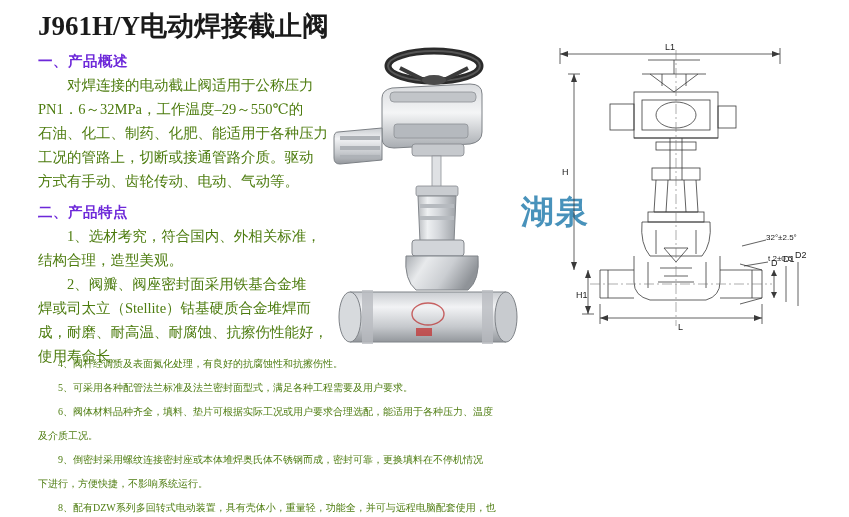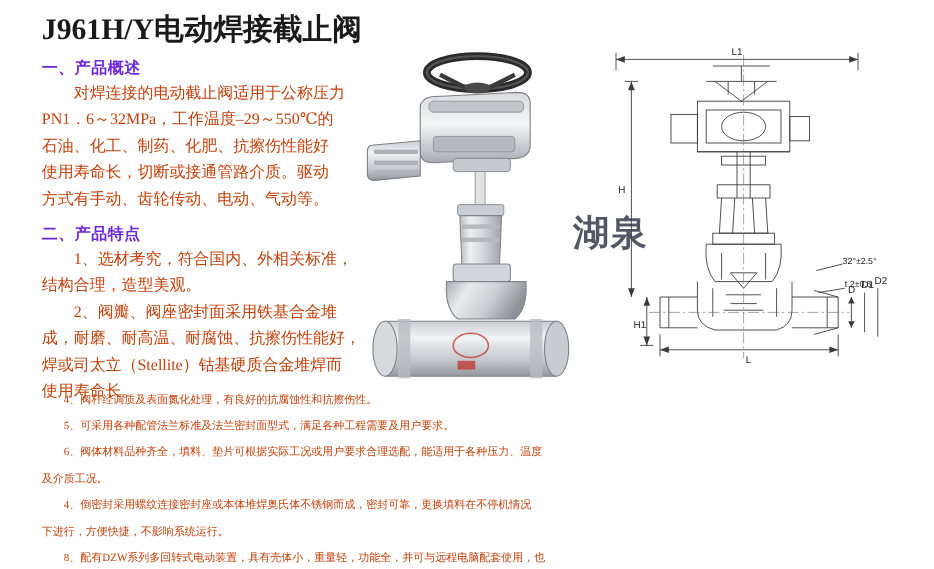--- a/index.html
+++ b/index.html
@@ -35,21 +35,21 @@
   .section-head {
     color: #6d28d9;
     font-weight: bold;
     font-size: 14.5px;
     margin: 0 0 3px 0;
     letter-spacing: 0.5px;
   }
   .para {
     font-size: 14.5px;
     line-height: 23px;
-    color: #c2410c;
+    color: #4d7c0f;
     margin: 0 0 1px 0;
     text-align: justify;
     letter-spacing: 0px;
   }
   .gap { height: 9px; }
 
   
   .wide-col {
     position: absolute;
     left: 38px; top: 352px;
@@ -78,21 +78,21 @@
     position: absolute;
     left: 465px; top: 188px;
     width: 180px; height: 46px;
     pointer-events: none;
   }
   .wm-text {
     position: absolute;
     left: 56px; top: 2px;
     font-size: 33px;
     font-weight: bold;
-    color: #0f172a;
+    color: #0369a1;
     opacity: 0.72;
     font-family: Liberation Serif, serif;
     letter-spacing: 1px;
   }
   .wm-logo {
     position: absolute;
     left: 0px; top: 0px;
     font-size: 33px;
     font-weight: bold;
     color: #d84a5c;
@@ -106,32 +106,32 @@
 
 <div id="page">
 
   <div class="title">J961H/Y电动焊接截止阀</div>
 
   <div class="text-col">
 
     <div class="section-head">一、产品概述</div>
     <p class="para">　　对焊连接的电动截止阀适用于公称压力</p>
     <p class="para">PN1．6～32MPa，工作温度–29～550℃的</p>
-    <p class="para">石油、化工、制药、化肥、抗擦伤性能好</p>
-    <p class="para">使用寿命长，切断或接通管路介质。驱动</p>
+    <p class="para">石油、化工、制药、化肥、能适用于各种压力</p>
+    <p class="para">工况的管路上，切断或接通管路介质。驱动</p>
     <p class="para">方式有手动、齿轮传动、电动、气动等。</p>
 
     <div class="gap"></div>
 
     <div class="section-head">二、产品特点</div>
     <p class="para">　　1、选材考究，符合国内、外相关标准，</p>
     <p class="para">结构合理，造型美观。</p>
     <p class="para">　　2、阀瓣、阀座密封面采用铁基合金堆</p>
+    <p class="para">焊或司太立（Stellite）钴基硬质合金堆焊而</p>
     <p class="para">成，耐磨、耐高温、耐腐蚀、抗擦伤性能好，</p>
-    <p class="para">焊或司太立（Stellite）钴基硬质合金堆焊而</p>
     <p class="para">使用寿命长。</p>
   </div>
 
   <div class="photo">
     <svg width="200" height="320" viewBox="0 0 200 320">
       <defs>
         <linearGradient id="steelV" x1="0" y1="0" x2="1" y2="0">
           <stop offset="0%" stop-color="#b9bcc0"></stop>
           <stop offset="25%" stop-color="#eef0f2"></stop>
           <stop offset="55%" stop-color="#d4d7db"></stop>
@@ -315,19 +315,19 @@
         <text x="238" y="231" font-size="8">t 2±0.5</text>
       </g>
     </svg>
   </div>
 
   <div class="wide-col">
     <p class="para">　　4、阀杆经调质及表面氮化处理，有良好的抗腐蚀性和抗擦伤性。</p>
     <p class="para">　　5、可采用各种配管法兰标准及法兰密封面型式，满足各种工程需要及用户要求。</p>
     <p class="para">　　6、阀体材料品种齐全，填料、垫片可根据实际工况或用户要求合理选配，能适用于各种压力、温度</p>
     <p class="para">及介质工况。</p>
-    <p class="para">　　4、倒密封采用螺纹连接密封座或本体堆焊奥氏体不锈钢而成，密封可靠，更换填料在不停机情况</p>
+    <p class="para">　　9、倒密封采用螺纹连接密封座或本体堆焊奥氏体不锈钢而成，密封可靠，更换填料在不停机情况</p>
     <p class="para">下进行，方便快捷，不影响系统运行。</p>
     <p class="para">　　8、配有DZW系列多回转式电动装置，具有壳体小，重量轻，功能全，并可与远程电脑配套使用，也</p>
 
   </div>
 
 </div>
 
 </body></html>

